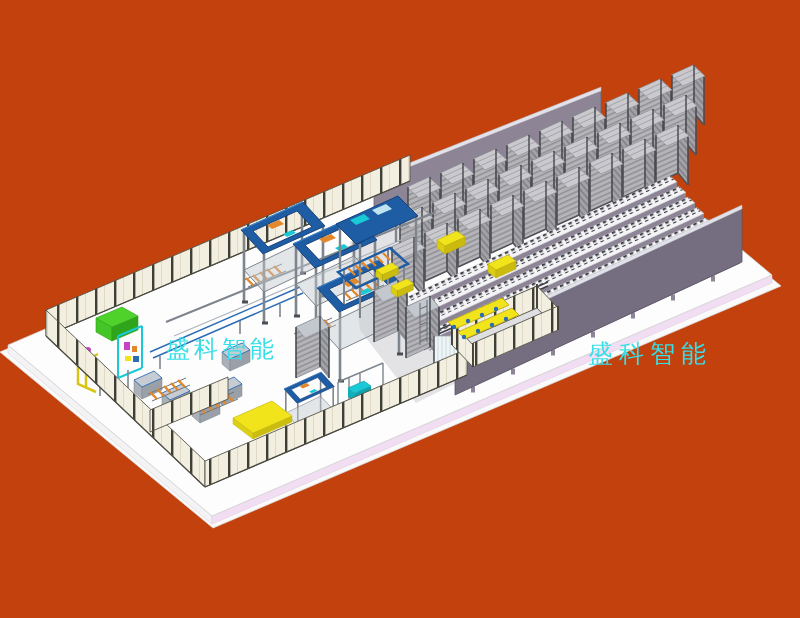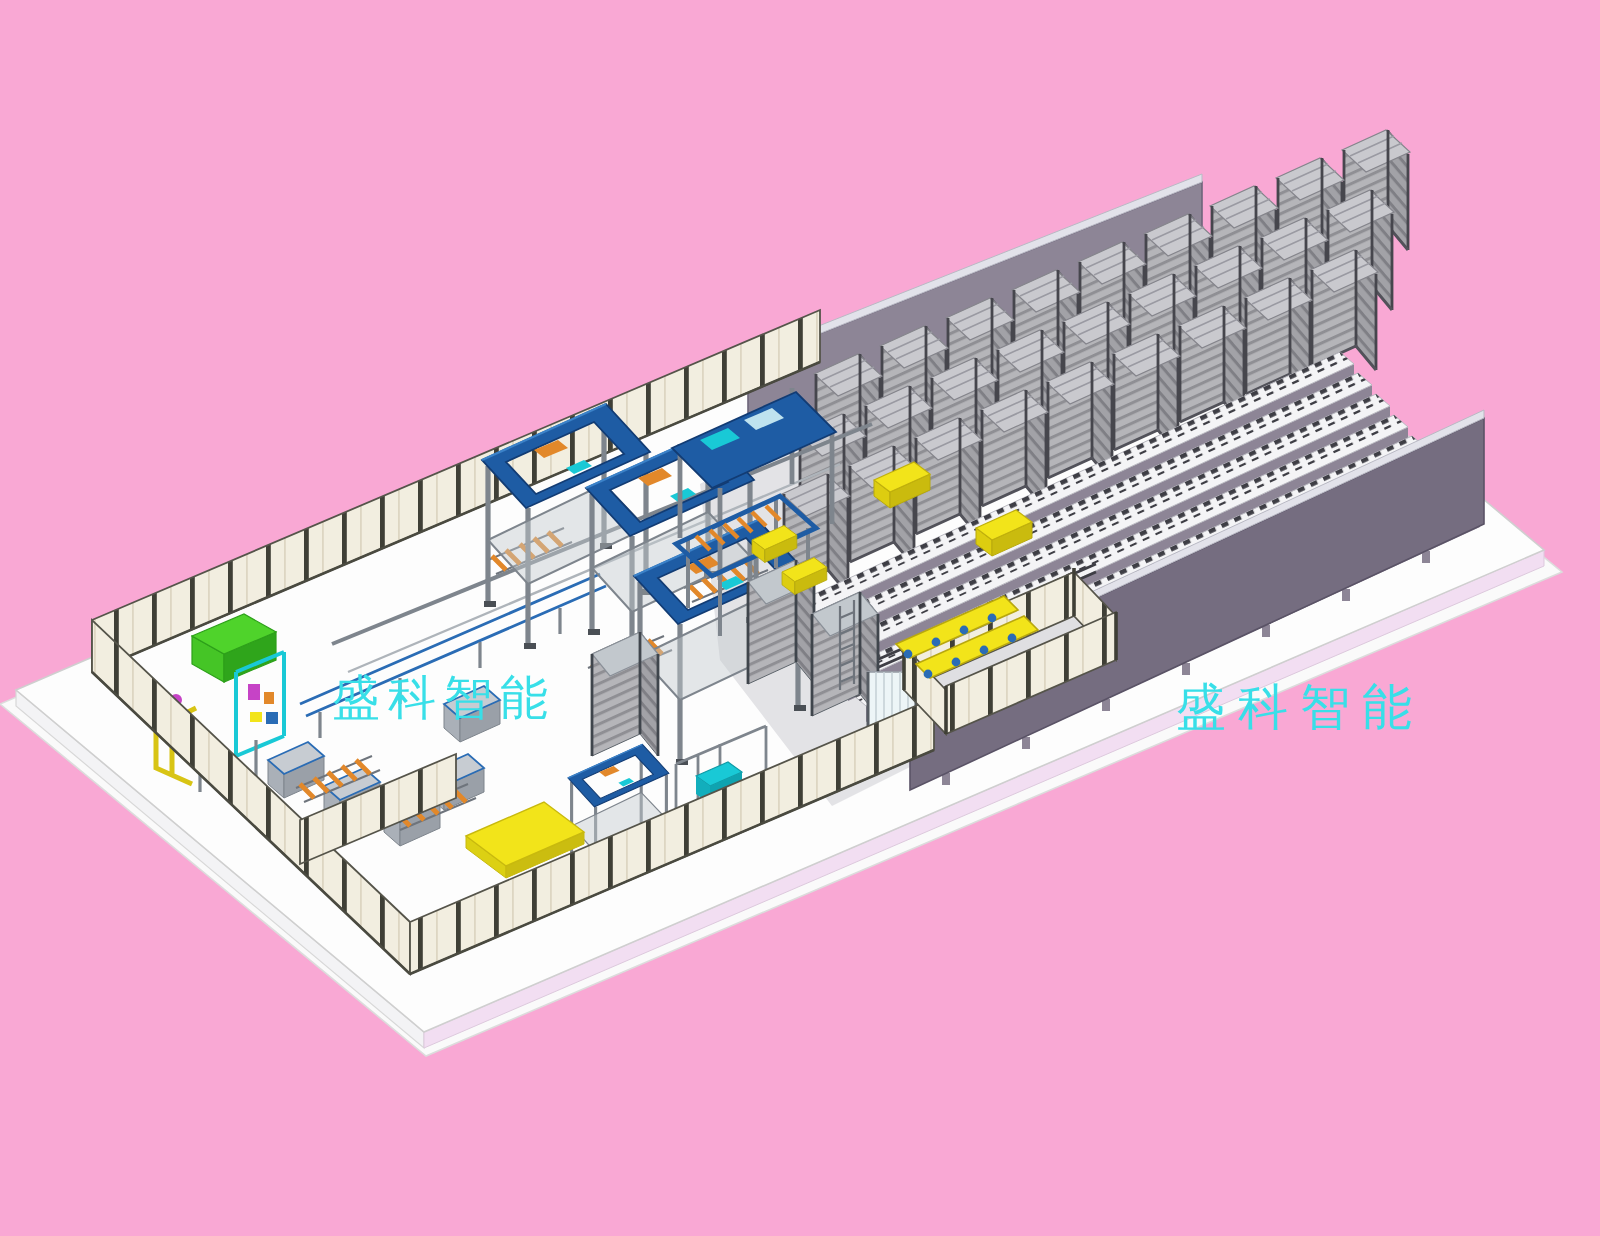--- a/index.html
+++ b/index.html
@@ -1,16 +1,16 @@
 <!DOCTYPE html>
 <html style="--c-watermark: #38dfe8; --c-base-plate: #fafafa; --c-floor-top: #fdfdfd; --c-floor-side: #f3f3f5; --c-floor-edge-pink: #f2def2; --c-aisle: #e3e3e6; --c-enclosure-floor: #dfdfe2; --c-wall-back: #8d8596; --c-wall-front: #756d80; --c-wall-top-light: #e2e2ea; --c-rack-body: #b5b5b9; --c-rack-slat: #8f8f94; --c-rack-body-dark: #a2a2a7; --c-rack-slat-dark: #7f7f85; --c-rack-post: #46464d; --c-rack-lid: #c9c9ce; --c-rail-top: #f4f4f6; --c-rail-face: #8d8596; --c-rail-teeth: #3e3e45; --c-fence-panel: #f2eee0; --c-fence-post: #3f3f36; --c-machine-blue: #1e5ca4; --c-machine-blue-dark: #123c74; --c-steel: #7e858d; --c-steel-light: #aeb4ba; --c-accent-cyan: #19c9d6; --c-accent-green: #4fd32b; --c-accent-magenta: #c643c6; --c-accent-orange: #e2882a; --c-accent-yellow: #f2e41a;"><head>
 <meta charset="utf-8">
 <style>
   html,body{margin:0;padding:0;background:#fff;}
-  .stage{position:relative;width:800px;height:618px;background:#f9a8d4;overflow:hidden;
+  .stage{position:relative;width:800px;height:618px;background:#c2410c;overflow:hidden;
          font-family:"DejaVu Sans","Liberation Sans",sans-serif;}
   svg{display:block}
   
   .base-plate{fill:var(--c-base-plate,#fafafa);stroke:#dcdcdc;stroke-width:.8}
   .floor-top{fill:var(--c-floor-top,#fdfdfd);stroke:#cfcfcf;stroke-width:.8}
   .floor-side{fill:var(--c-floor-side,#f3f3f5);stroke:#d8d8d8;stroke-width:.6}
   .floor-pink{fill:var(--c-floor-edge-pink,#f2def2);stroke:#ddc9dd;stroke-width:.5}
   .aisle{fill:var(--c-aisle,#e3e3e6)}
   .encl-floor{fill:var(--c-enclosure-floor,#dfdfe2)}
   .wall-back{fill:var(--c-wall-back,#8d8596);stroke:#6d657a;stroke-width:.8}

